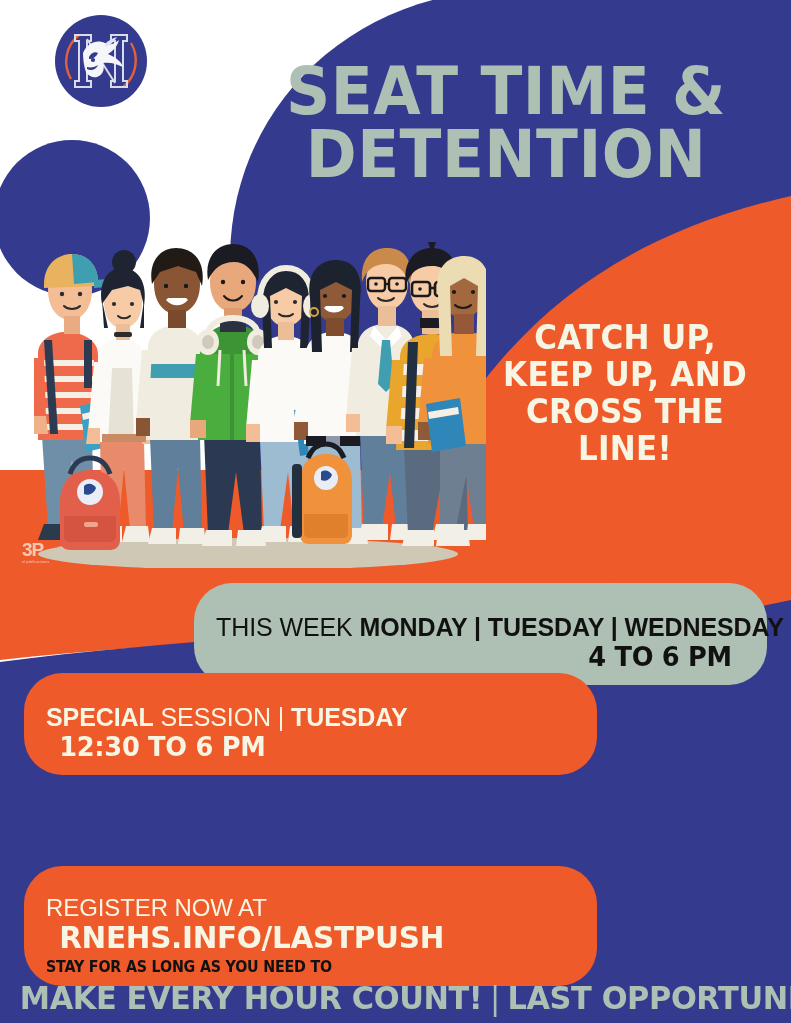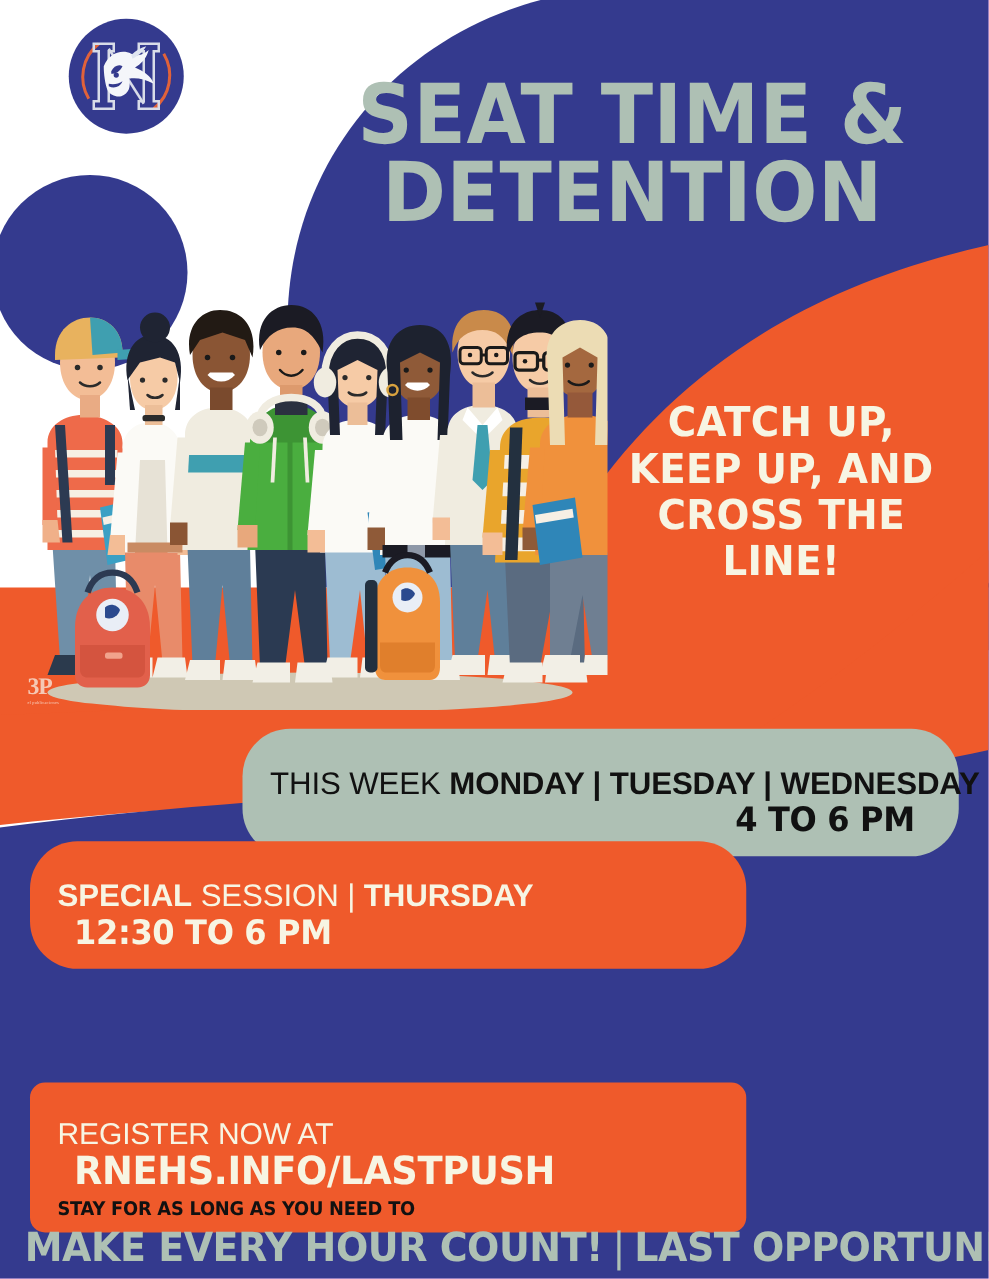--- a/index.html
+++ b/index.html
@@ -11,21 +11,21 @@
   body {
     font-family: "Liberation Sans", sans-serif;
   }
 
   
   .poster {
     position: relative;
     width: 791px;
     height: 1023px;
     overflow: hidden;
-    background: #a21caf;
+    background: #000000;
   }
 
   
   .bg-layer { position: absolute; inset: 0; overflow: hidden; }
   .bg-layer svg { display: block; width: 791px; height: 1023px; }
 
   
   .logo {
     position: absolute;
     left: 53px;
@@ -83,21 +83,21 @@
   }
   .students svg { display: block; width: 478px; height: 340px; }
 
   .watermark {
     position: absolute;
     left: 22px;
     top: 540px;
     width: 46px;
     height: 34px;
     color: #f7dccd;
-    font-family: Liberation Serif, serif;
+    font-family: Liberation Sans, sans-serif;
     font-weight: bold;
     font-size: 19px;
     line-height: 1;
     letter-spacing: -1px;
     opacity: 0.85;
   }
   .watermark .wm-sub {
     display: block;
     font-size: 3.4px;
     font-weight: normal;
@@ -135,21 +135,21 @@
   .pill .bd { font-weight: bold; }
 
   .pill-sage { background: #aec0b4; color: #111111; }
   .pill-orange { background: #ef5a2b; color: #f7f5e3; }
 
   .pill-mon  { left: 194px; top: 583px; width: 573px; text-align: right; }
   .pill-mon .line-1 { text-align: left; }
   .pill-thu  { left: 24px;  top: 673px; width: 573px; text-align: left; }
   .pill-fri  { left: 194px; top: 770px; width: 573px; text-align: right; }
   .pill-reg  { left: 24px;  top: 866px; width: 573px; text-align: left;
-               padding: 9px 22px 10px 22px; border-radius: 12px; }
+               padding: 9px 22px 10px 22px; }
 
   .pill-reg .line-1 { font-size: 24px; }
   .pill-reg .line-2 { font-size: 31px; margin-top: 1px; }
   .pill-reg .line-3 {
     display: block;
     font-family: "DejaVu Sans", sans-serif;
     font-weight: bold;
     font-size: 15px;
     letter-spacing: -0.2px;
     color: #111111;
@@ -564,21 +564,21 @@
 
   <div class="pill pill-sage pill-mon">
     <span class="line line-1">
       <span class="lt">THIS WEEK </span><span class="bd">MONDAY | TUESDAY | WEDNESDAY</span>
     </span>
     <span class="line line-2">4 TO 6 PM</span>
   </div>
 
   <div class="pill pill-orange pill-thu">
     <span class="line line-1">
-      <span class="bd">SPECIAL</span><span class="lt">&nbsp;</span><span class="lt">SESSION | </span><span class="bd">THURSDAY</span>
+      <span class="bd">SPECIAL</span><span class="lt">&nbsp;</span><span class="lt">SESSION | </span><span class="bd">TUESDAY</span>
     </span>
     <span class="line line-2">12:30 TO 6 PM</span>
   </div>
 
 
   <div class="pill pill-orange pill-reg">
     <span class="line line-1">REGISTER NOW AT</span>
     <span class="line line-2">RNEHS.INFO/LASTPUSH</span>
     <span class="line-3">STAY FOR AS LONG AS YOU NEED TO</span>
   </div>

